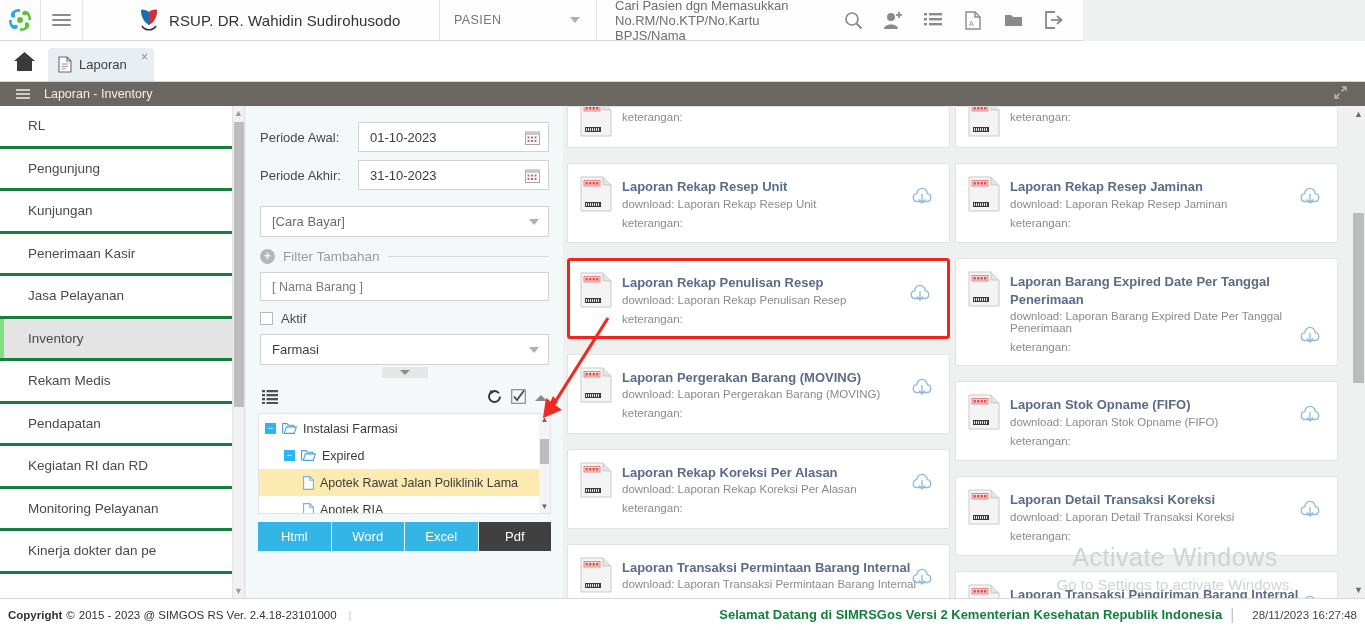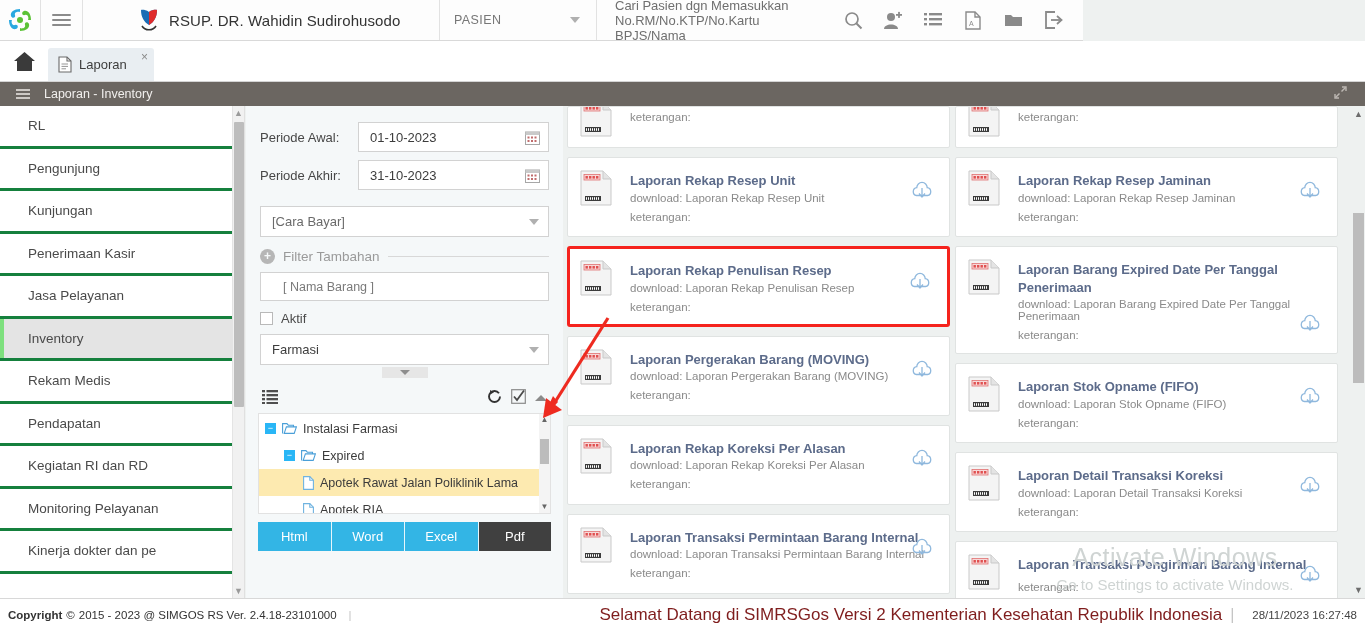--- a/index.html
+++ b/index.html
@@ -124,21 +124,21 @@
   }
   .plus-circle {
     width: 15px; height: 15px; border-radius: 50%; background: #b6b6b6;
     color: #f5f8f9; font-size: 12px; line-height: 14px; text-align: center; cursor: pointer;
     font-weight: bold;
   }
   .divider-row .lab { font-size: 13.5px; color: #9a9a9a; }
   .divider-row .line { flex: 1; height: 1px; background: #d8d8d8; }
   .ftext {
     margin: 4px 14px 0 14px; height: 29px; background: #fff; border: 1px solid #d2d2d2;
-    display: flex; align-items: center; padding-left: 22px; font-size: 12.5px; color: #7a7a7a;
+    display: flex; align-items: center; padding-left: 11px; font-size: 12.5px; color: #7a7a7a;
   }
   .fcheck { display: flex; align-items: center; gap: 8px; margin: 10px 14px 0 14px; cursor: pointer; }
   .fcheck .box { width: 13px; height: 13px; border: 1px solid #b9b9b9; background: #fff; }
   .fcheck .lab { font-size: 13px; color: #4a4a4a; }
   .minibar {
     margin: 2px auto 0 auto; width: 46px; height: 11px; background: #e6e6e6;
     display: flex; align-items: center; justify-content: center;
   }
   .minibar .c { width: 0; height: 0; border-left: 5px solid transparent; border-right: 5px solid transparent; border-top: 5px solid #8d8d8d; }
 
@@ -181,22 +181,22 @@
   
   .cardarea {
     position: absolute; top: 106px; left: 563px; width: 789px; height: 492px;
     background: #eef1f0; overflow: hidden;
   }
   .cardcol { position: absolute; top: 0; width: 383px; }
   .cardcol.left { left: 4px; }
   .cardcol.right { left: 392px; }
   .card {
     background: #fff; border: 1px solid #e0e3e2; border-radius: 2px;
-    margin-bottom: 9px; padding: 12px 12px 12px 12px; position: relative;
-    display: flex; gap: 18px; min-height: 80px; cursor: pointer;
+    margin-bottom: 15px; padding: 12px 12px 12px 12px; position: relative;
+    display: flex; gap: 10px; min-height: 80px; cursor: pointer;
   }
   .card.tall { min-height: 106px; }
   .card.highlight { border: 3px solid #f5231d; border-radius: 3px; padding: 11px 10px; }
   .card .texts { flex: 1; padding-top: 2px; }
   .card .c-title { font-size: 13px; font-weight: bold; color: #5c6b8a; line-height: 1.35; }
   .card .c-sub { font-size: 11.5px; color: #8a8a8a; margin-top: 2px; }
   .card .c-ket { font-size: 11.5px; color: #8a8a8a; margin-top: 7px; }
   .card .dl {
     position: absolute; right: 16px; top: 22px; width: 22px; height: 22px; cursor: pointer;
   }
@@ -226,21 +226,21 @@
 
   
   .footer {
     position: absolute; bottom: 0; left: 0; width: 1365px; height: 32px;
     background: #fff; border-top: 1px solid #d8d8d8;
     display: flex; align-items: center; padding: 0 8px;
   }
   .footer .copy { font-size: 11.5px; color: #333; display: flex; align-items: center; gap: 4px; }
   .footer .sep { color: #c5c5c5; margin: 0 8px; }
   .footer .right { margin-left: auto; display: flex; align-items: center; }
-  .footer .welcome { font-size: 17px; font-weight: normal; color: #7f1d1d; }
+  .footer .welcome { font-size: 13px; font-weight: bold; color: #15803d; }
   .footer .stamp { font-size: 11.5px; color: #444; margin-left: 10px; }
 </style>
 </head>
 <body>
 
 <div class="topbar">
   <div class="logo-cell">
     <svg width="26" height="26" viewBox="0 0 26 26">
       <path d="M13 2 C7 2 3 5 4 9 C5 12 9 11 8 8 C7 5 11 4 13 5 Z" fill="#29a8e0"></path>
       <path d="M24 13 C24 7 21 3 17 4 C14 5 15 9 18 8 C21 7 22 11 21 13 Z" fill="#5bc236"></path>

